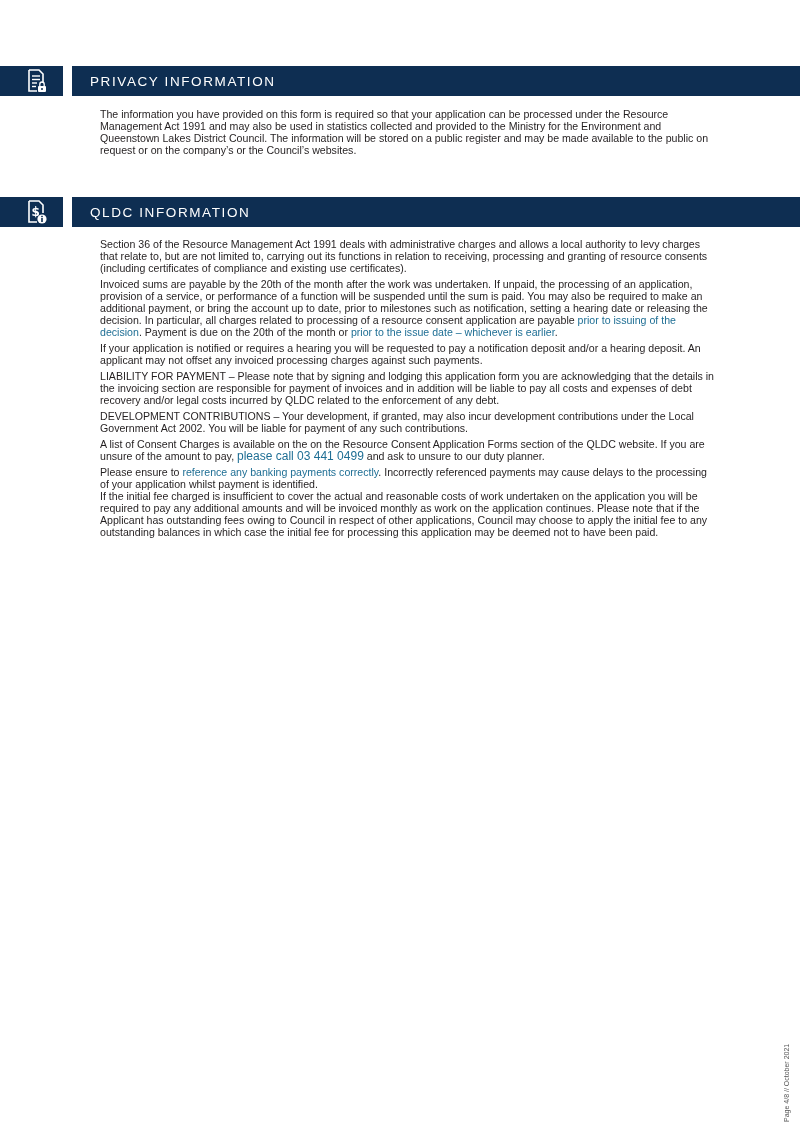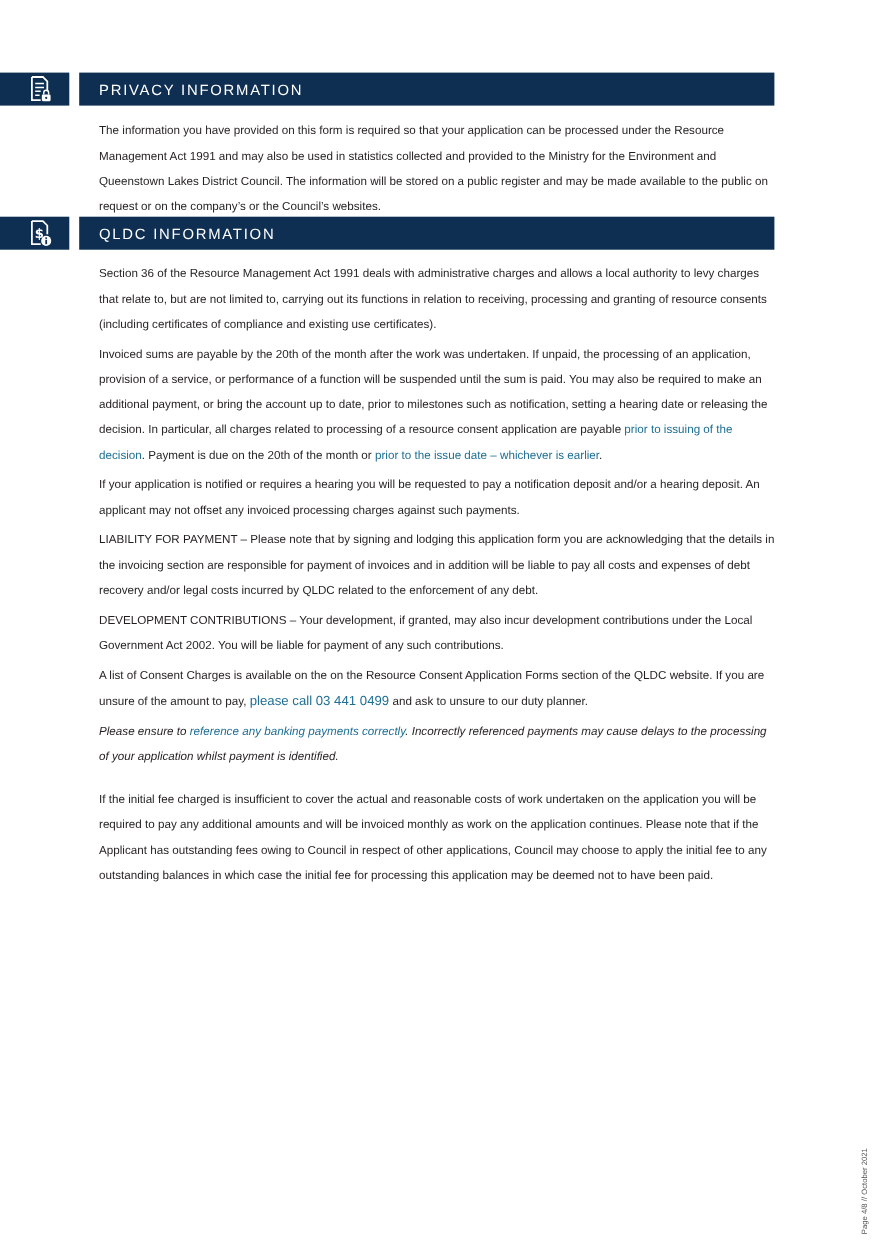--- a/index.html
+++ b/index.html
@@ -1,25 +1,25 @@
 <!DOCTYPE html>
 <html><head>
 <meta charset="utf-8">
 <style>
   html, body { margin: 0; padding: 0; background: #ffffff; }
   body { width: 800px; height: 1130px; position: relative; overflow: hidden;
          font-family: "Liberation Sans", sans-serif; color: #231f20; }
-  .section-header { position: absolute; left: 0; width: 704px; height: 30px; }
+  .section-header { position: absolute; left: 0; width: 800px; height: 30px; }
   .icon-block { position: absolute; left: 0; top: 0; width: 63px; height: 30px; background: #0e2e52;
                 display: flex; align-items: center; justify-content: flex-end; padding-right: 0; }
   .icon-block svg { position: absolute; left: 27px; top: 3px; }
   .title-block { position: absolute; left: 72px; top: 0; right: 0; height: 30px; background: #0e2e52;
                  display: flex; align-items: center; padding-left: 18px; box-sizing: border-box; }
   .title-text { color: #ffffff; font-size: 13.5px; letter-spacing: 1.6px; font-family: "Liberation Sans", sans-serif; }
-  .content { position: absolute; left: 90px; width: 615px; font-size: 10.6px; line-height: 23px; }
+  .content { position: absolute; left: 100px; width: 615px; font-size: 10.6px; line-height: 12px; }
   .content p { margin: 0 0 4px 0; }
   .link { color: #1e6e94; }
   .link-lg { color: #1e6e94; font-size: 12px; }
   .footer { position: absolute; right: 8px; bottom: 8px; width: 12px; height: 110px; }
   .footer-text { position: absolute; left: 0; bottom: 0; transform-origin: left bottom;
                  transform: rotate(-90deg) translate(0, 10px); white-space: nowrap; font-size: 7px;
                  color: #555555; }
 </style>
 </head>
 <body>
@@ -63,19 +63,19 @@
   </div>
 </div>
 
 <div class="content" style="top:238px;">
   <p>Section 36 of the Resource Management Act 1991 deals with administrative charges and allows a local authority to levy charges that relate to, but are not limited to, carrying out its functions in relation to receiving, processing and granting of resource consents (including certificates of compliance and existing use certificates).</p>
   <p><span>Invoiced sums are payable by the 20th of the month after the work was undertaken. If unpaid, the processing of an application, provision of a service, or performance of a function will be suspended until the sum is paid. You may also be required to make an additional payment, or bring the account up to date, prior to milestones such as notification, setting a hearing date or releasing the decision. In particular, all charges related to processing of a resource consent application are payable </span><span class="link">prior to issuing of the decision</span><span>. Payment is due on the 20th of the month or </span><span class="link">prior to the issue date – whichever is earlier</span><span>.</span></p>
   <p>If your application is notified or requires a hearing you will be requested to pay a notification deposit and/or a hearing deposit. An applicant may not offset any invoiced processing charges against such payments.</p>
   <p>LIABILITY FOR PAYMENT – Please note that by signing and lodging this application form you are acknowledging that the details in the invoicing section are responsible for payment of invoices and in addition will be liable to pay all costs and expenses of debt recovery and/or legal costs incurred by QLDC related to the enforcement of any debt.</p>
   <p>DEVELOPMENT CONTRIBUTIONS – Your development, if granted, may also incur development contributions under the Local Government Act 2002.  You will be liable for payment of any such contributions.</p>
   <p><span>A list of Consent Charges is available on the on the Resource Consent Application Forms section of the QLDC website. If you are unsure of the amount to pay, </span><span class="link-lg">please call 03 441 0499</span><span> and ask to unsure to our duty planner.</span></p>
-  <p style="margin-bottom:16px;font-style:italic;"><span>Please ensure to </span><span class="link">reference any banking payments correctly</span><span>. Incorrectly referenced payments may cause delays to the processing of your application whilst payment is identified.</span></p>
+  <p style="margin-bottom:0;"><span>Please ensure to </span><span class="link">reference any banking payments correctly</span><span>. Incorrectly referenced payments may cause delays to the processing of your application whilst payment is identified.</span></p>
   <p>If the initial fee charged is insufficient to cover the actual and reasonable costs of work undertaken on the application you will be required to pay any additional amounts and will be invoiced monthly as work on the application continues. Please note that if the Applicant has outstanding fees owing to Council in respect of other applications, Council may choose to apply the initial fee to any outstanding balances in which case the initial fee for processing this application may be deemed not to have been paid.</p>
 </div>
 
 <div class="footer">
   <span class="footer-text">Page 4/8  //  October 2021</span>
 </div>
 
 </body></html>

